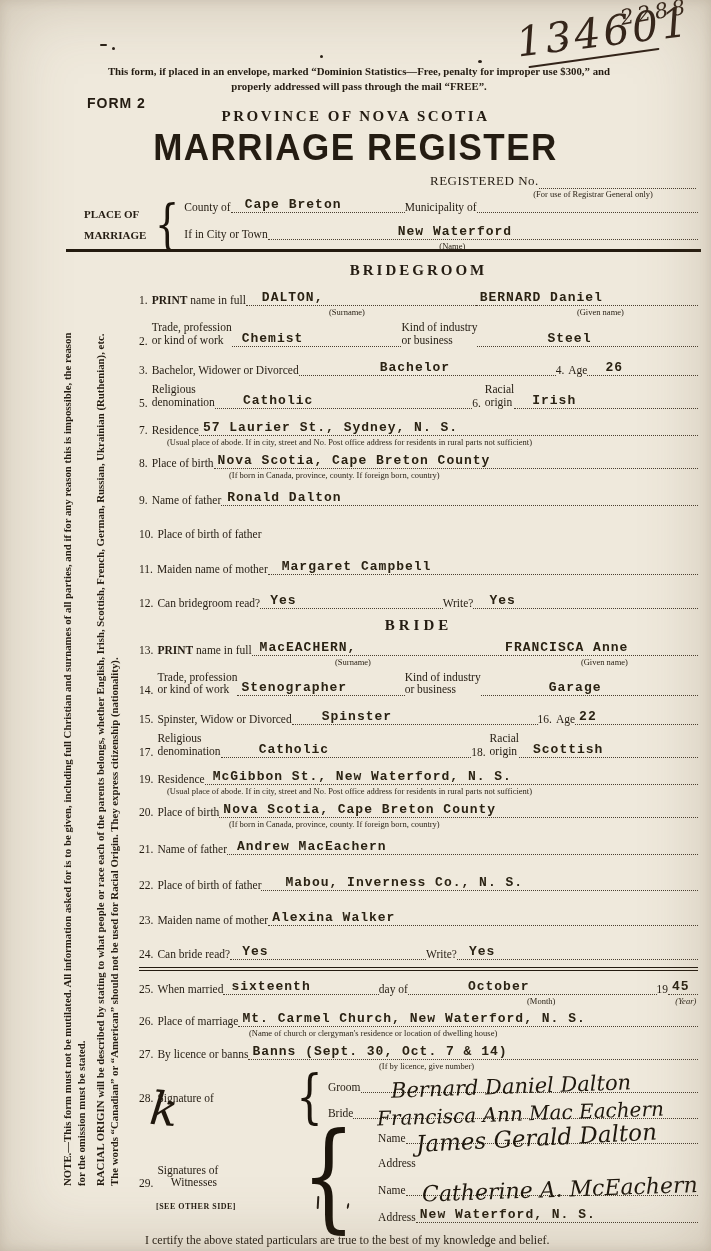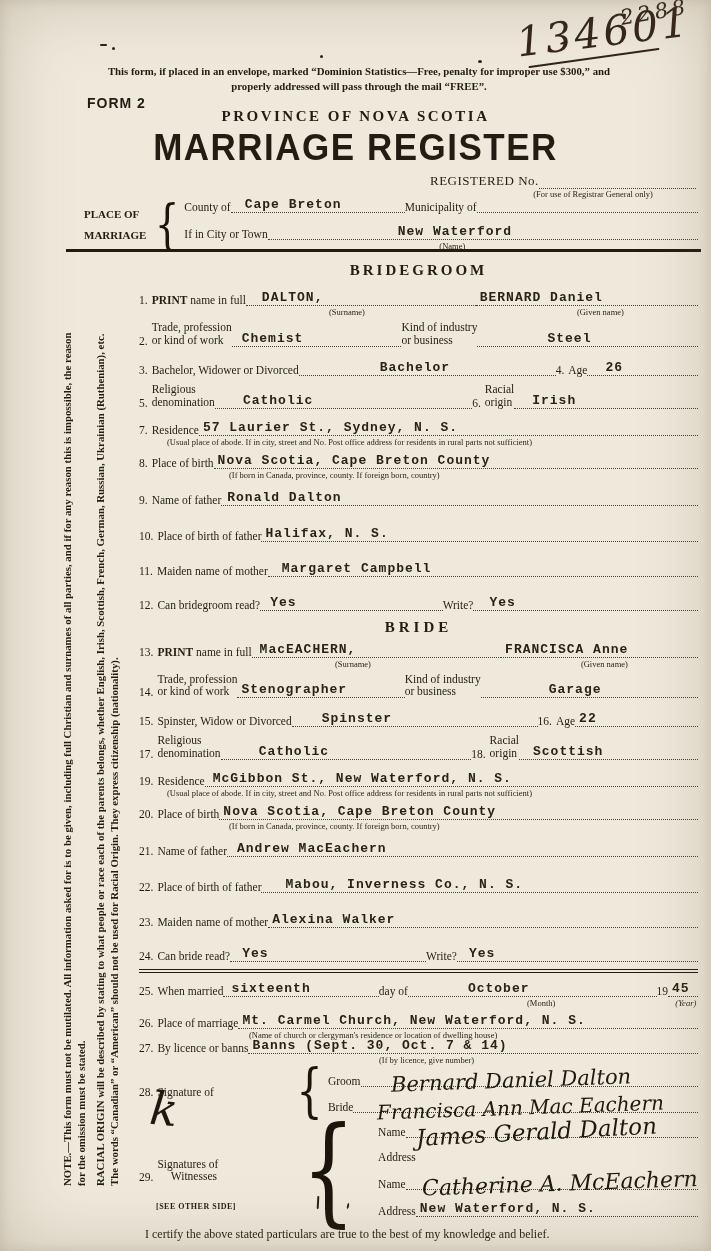--- a/index.html
+++ b/index.html
@@ -220,23 +220,20 @@
       <span class="num">9.</span>
       <span class="lbl">Name of father</span>
       <span class="seg">
           <span class="type" style="padding-left:6px;">Ronald Dalton</span>
         </span>
     </div>
 
     <div class="row" style="margin-top:22px;">
       <span class="num">10.</span>
       <span class="lbl">Place of birth of father</span>
-      <span class="seg">
-          <span class="type" style="padding-left:4px;">Halifax, N. S.</span>
-        </span>
     </div>
 
     <div class="row" style="margin-top:21px;">
       <span class="num">11.</span>
       <span class="lbl">Maiden name of mother</span>
       <span class="seg">
           <span class="type" style="padding-left:14px;">Margaret Campbell</span>
         </span>
     </div>
 
@@ -403,21 +400,21 @@
       <span class="num">26.</span>
       <span class="lbl">Place of marriage</span>
       <span class="seg">
           <span class="type">Mt. Carmel Church, New Waterford, N. S.</span>
         </span>
     </div>
     <div class="caprow">
         <span style="margin-left:110px;">(Name of church or clergyman's residence or location of dwelling house)</span>
       </div>
 
-    <div class="row" style="">
+    <div class="row" style="margin-top:8px;">
       <span class="num">27.</span>
       <span class="lbl">By licence or banns</span>
       <span class="seg">
           <span class="type">Banns (Sept. 30, Oct. 7 &amp; 14)</span>
         </span>
     </div>
     <div class="caprow">
         <span style="margin-left:240px;">(If by licence, give number)</span>
       </div>
 

